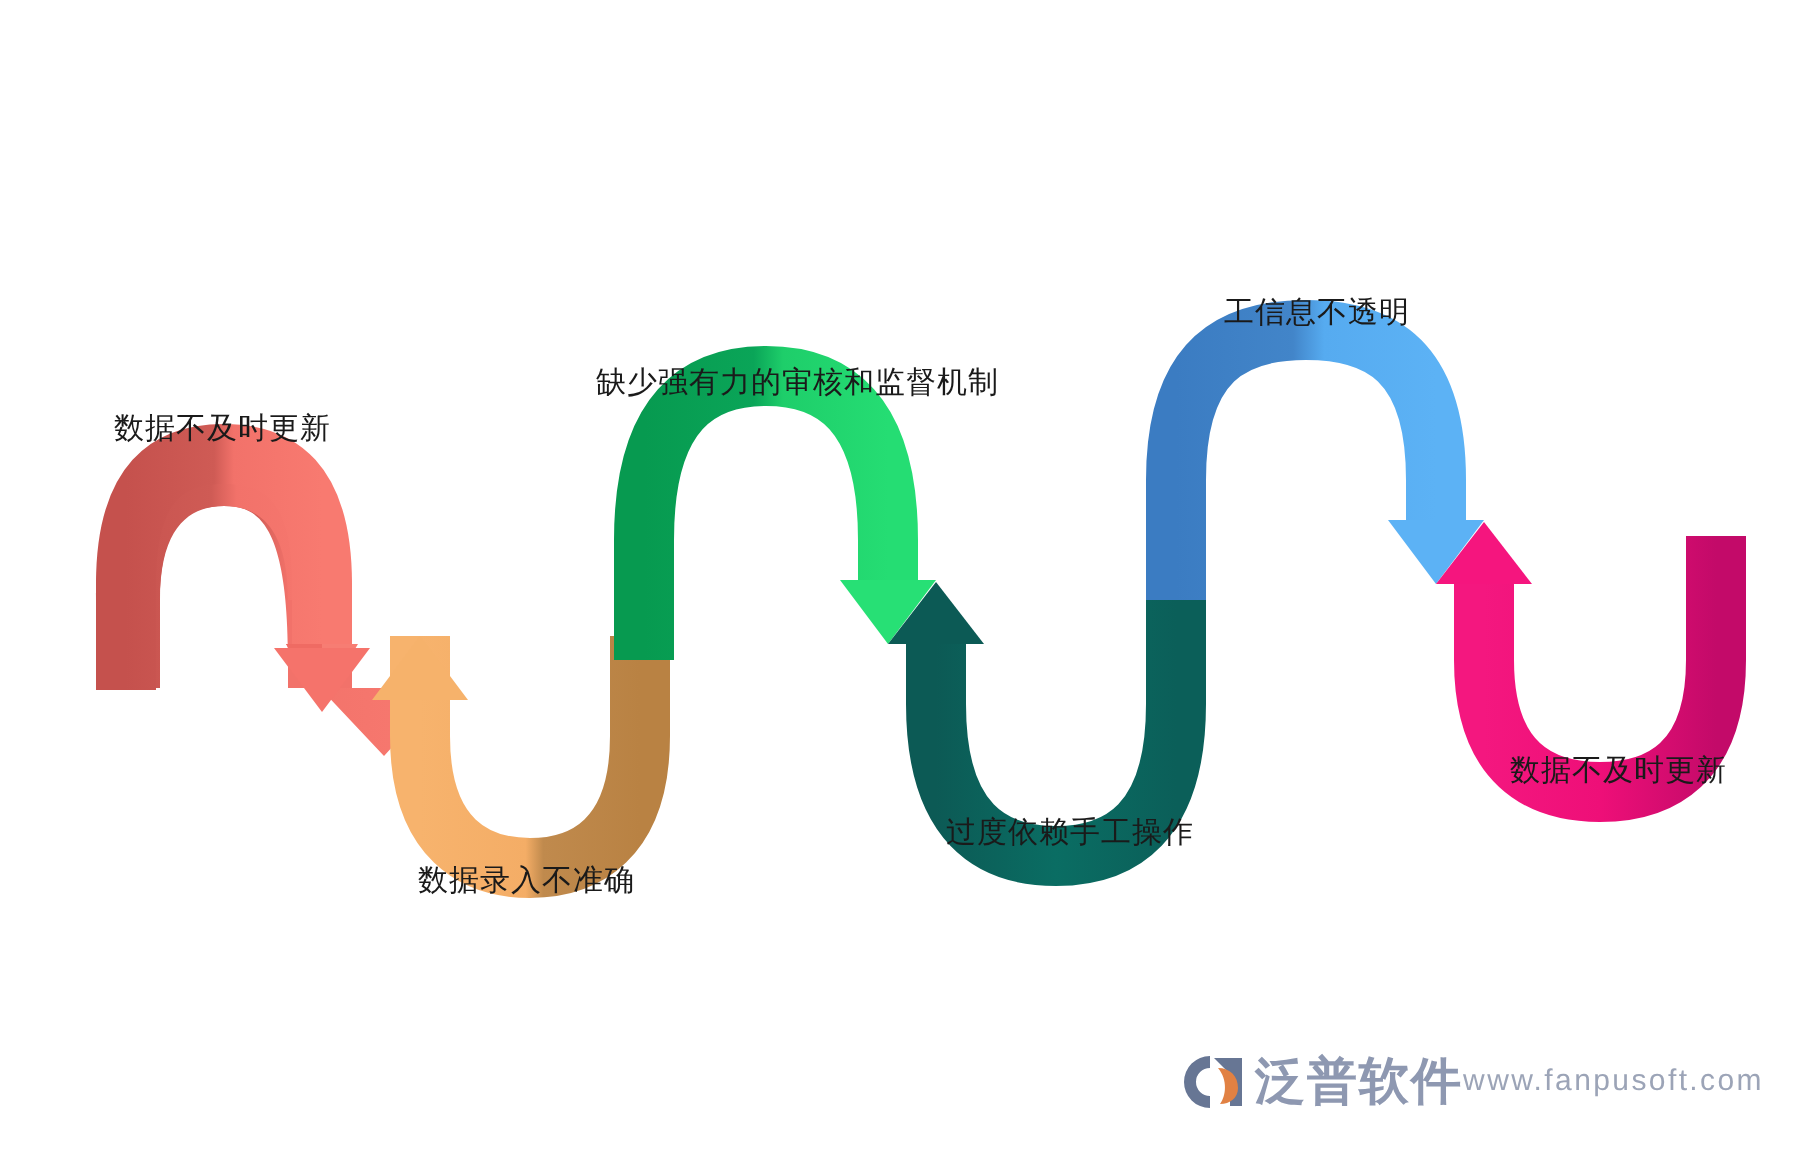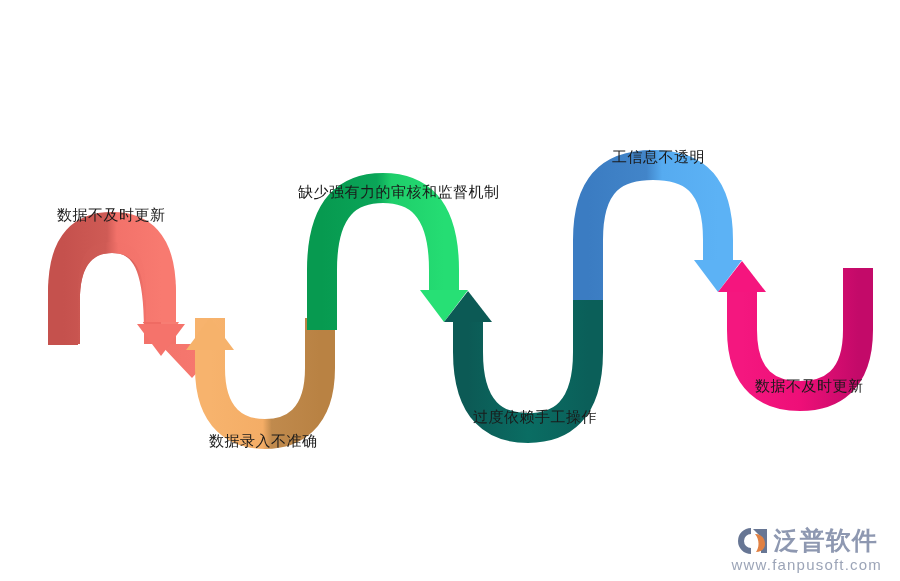--- a/index.html
+++ b/index.html
@@ -30,23 +30,23 @@
     position: absolute;
     color: #1a1a1a;
     font-size: 15px;
     line-height: 1.2;
     white-space: nowrap;
     letter-spacing: 0.5px;
   }
   .watermark {
     position: absolute;
     right: 18px;
-    bottom: 8px;
+    bottom: 24px;
     display: flex;
-    flex-direction: column;
+    flex-direction: row;
     align-items: center;
     opacity: 0.95;
   }
   .wm-row {
     display: flex;
     align-items: center;
     gap: 4px;
   }
   .wm-mark {
     width: 34px;

